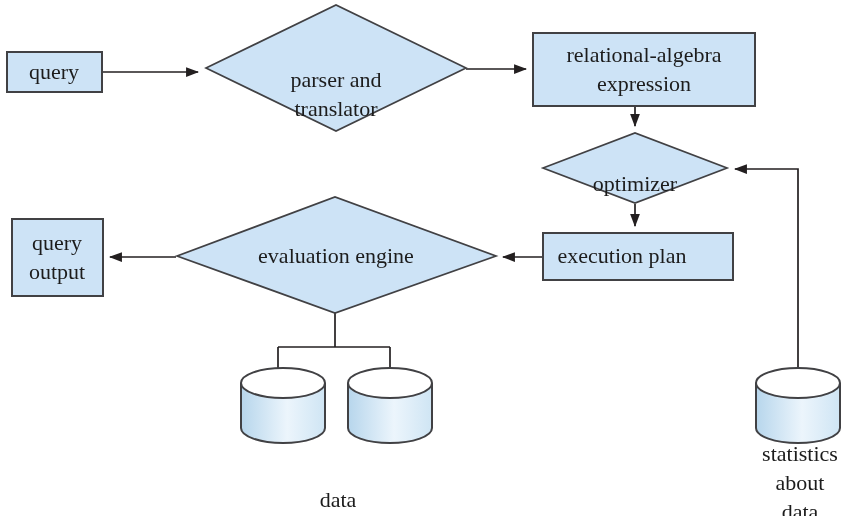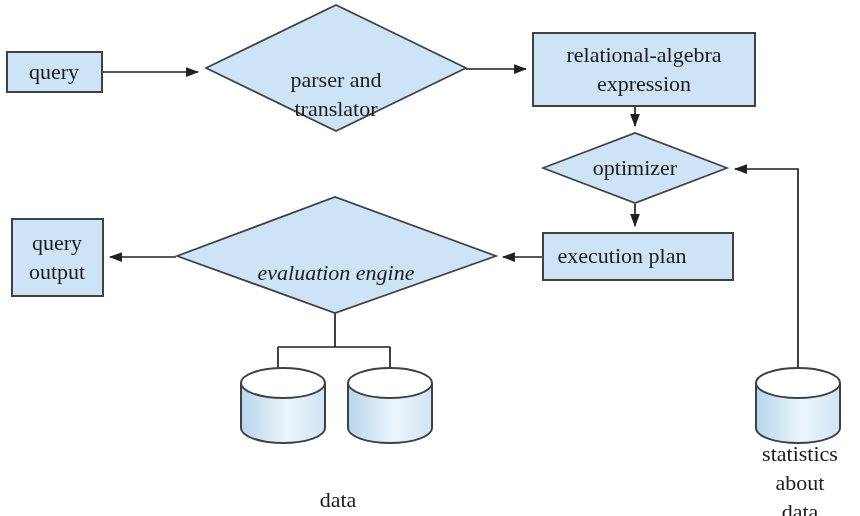--- a/index.html
+++ b/index.html
@@ -91,21 +91,21 @@
       <line x1="840" y1="383" x2="840" y2="428" style="stroke:var(--node-border,#414144);stroke-width:2"></line>
       <ellipse cx="798" cy="383" rx="42" ry="15" style="fill:var(--cylinder-top-fill,#ffffff);stroke:var(--node-border,#414144);stroke-width:2"></ellipse>
     </g>
   </svg>
 
   <div class="label" style="left:54px;top:72px;">query</div>
   <div class="label" style="left:336px;top:68px;margin-top:26px;">parser and
 translator</div>
   <div class="label" style="left:644px;top:69px;">relational-algebra
 expression</div>
-  <div class="label" style="left:635px;top:168px;">optimizer</div>
+  <div class="label" style="left:635px;top:184px;">optimizer</div>
   <div class="label" style="left:622px;top:256px;">execution plan</div>
-  <div class="label" style="left:336px;top:273px;font-style:italic;">evaluation engine</div>
+  <div class="label" style="left:336px;top:256px;">evaluation engine</div>
   <div class="label" style="left:57px;top:257px;">query
 output</div>
   <div class="label store-label" style="left:338px;top:467px;margin-top:33px;">data</div>
   <div class="label store-label" style="left:800px;top:483px;">statistics
 about data</div>
 </div>
 
 </body></html>

